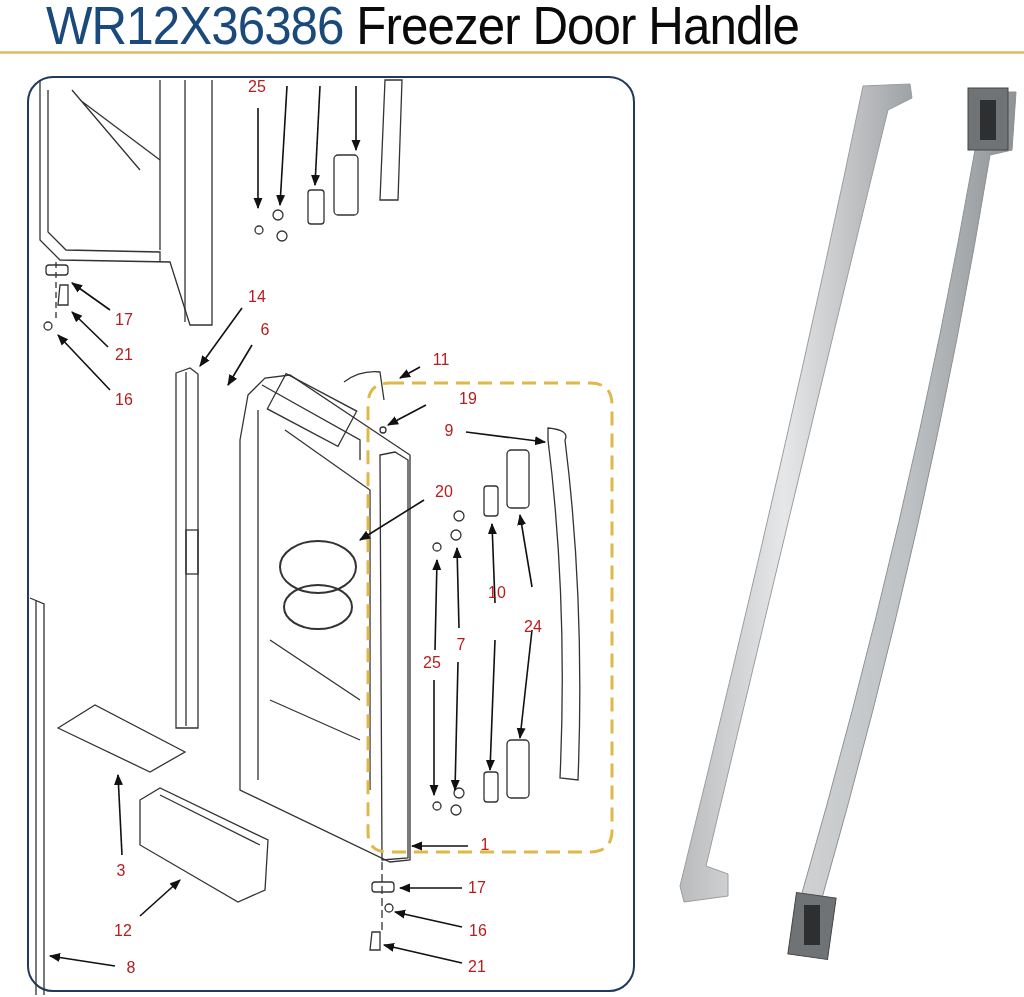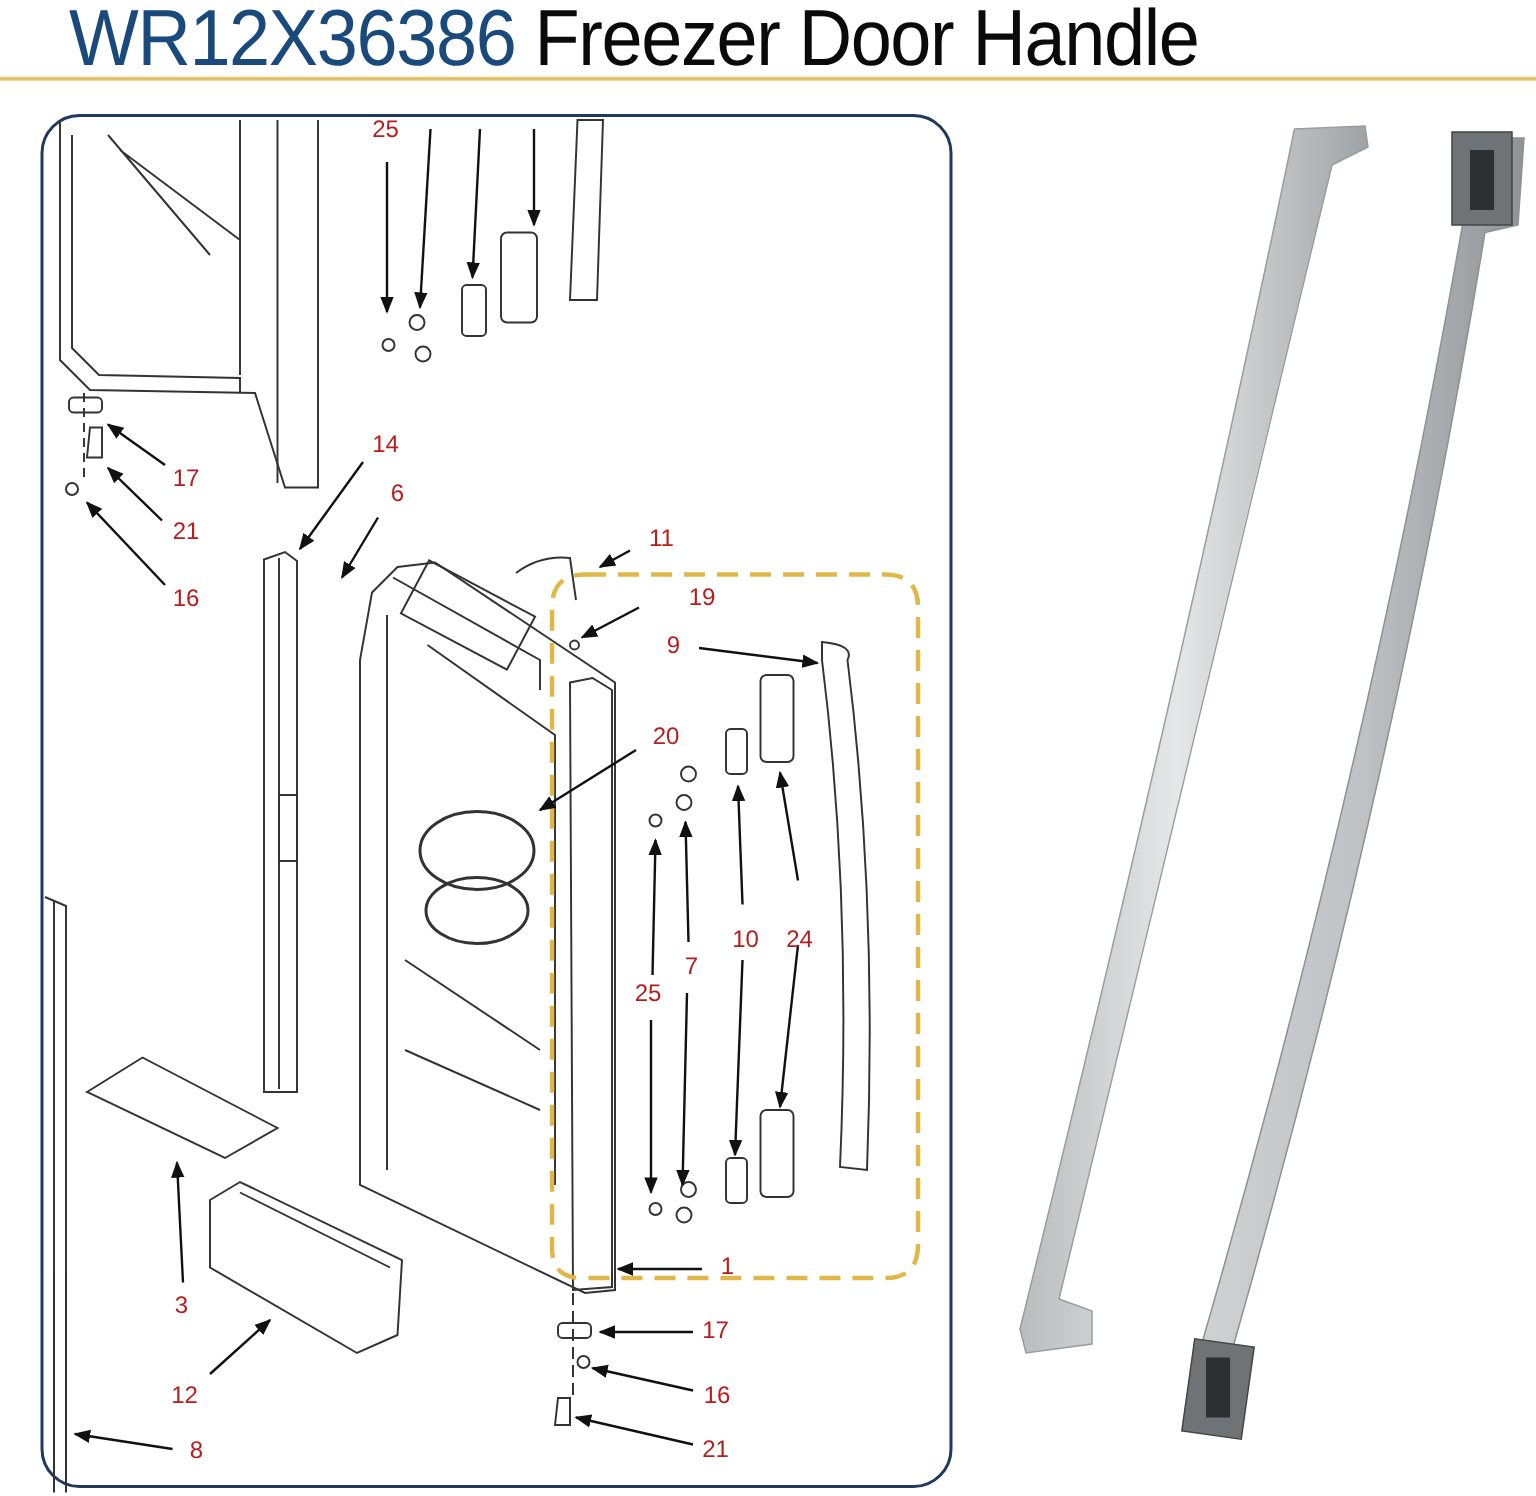--- a/index.html
+++ b/index.html
@@ -146,21 +146,21 @@
     <span class="callout" style="left: 124px; top: 320px;">17</span>
     <span class="callout" style="left: 124px; top: 355px;">21</span>
     <span class="callout" style="left: 124px; top: 400px;">16</span>
     <span class="callout" style="left: 257px; top: 297px;">14</span>
     <span class="callout" style="left: 265px; top: 330px;">6</span>
     <span class="callout" style="left: 441px; top: 360px;">11</span>
     <span class="callout" style="left: 444px; top: 399px; margin-left: 24px;">19</span>
     <span class="callout" style="left: 449px; top: 431px;">9</span>
     <span class="callout" style="left: 444px; top: 492px;">20</span>
     <span class="callout" style="left: 533px; top: 627px;">24</span>
-    <span class="callout" style="left: 497px; top: 627px;">10</span>
+    <span class="callout" style="left: 497px; top: 593px;">10</span>
     <span class="callout" style="left: 461px; top: 645px;">7</span>
     <span class="callout" style="left: 432px; top: 663px;">25</span>
     <span class="callout" style="left: 485px; top: 845px;">1</span>
     <span class="callout" style="left: 477px; top: 888px;">17</span>
     <span class="callout" style="left: 478px; top: 931px;">16</span>
     <span class="callout" style="left: 477px; top: 967px;">21</span>
     <span class="callout" style="left: 121px; top: 871px;">3</span>
     <span class="callout" style="left: 123px; top: 931px; text-align: right;">12</span>
     <span class="callout" style="left: 131px; top: 968px;">8</span>
   </div>

